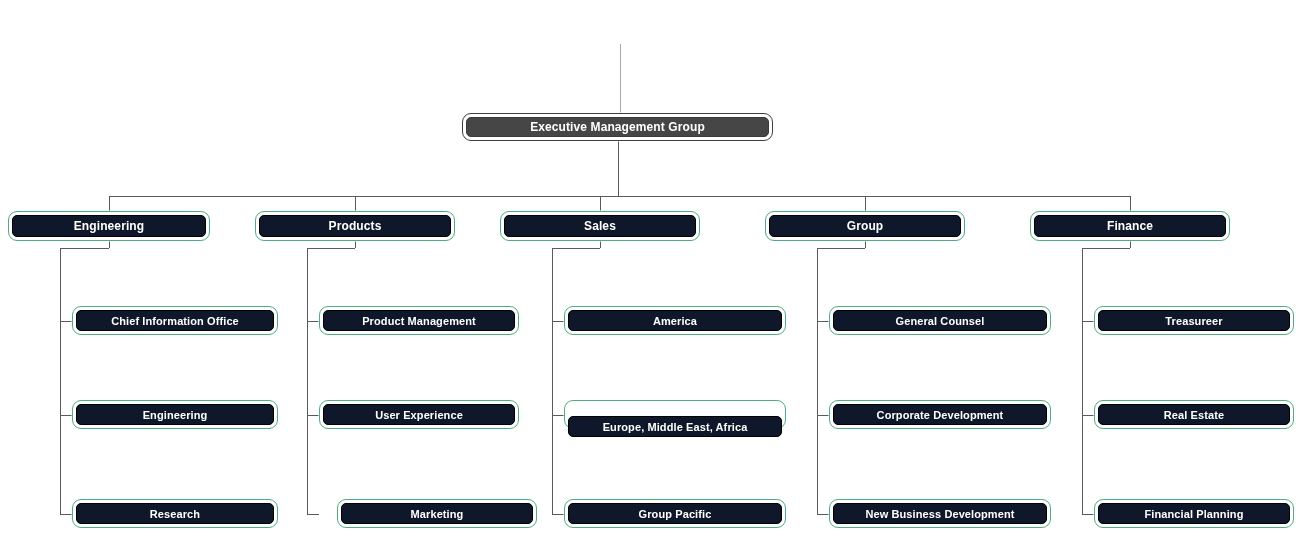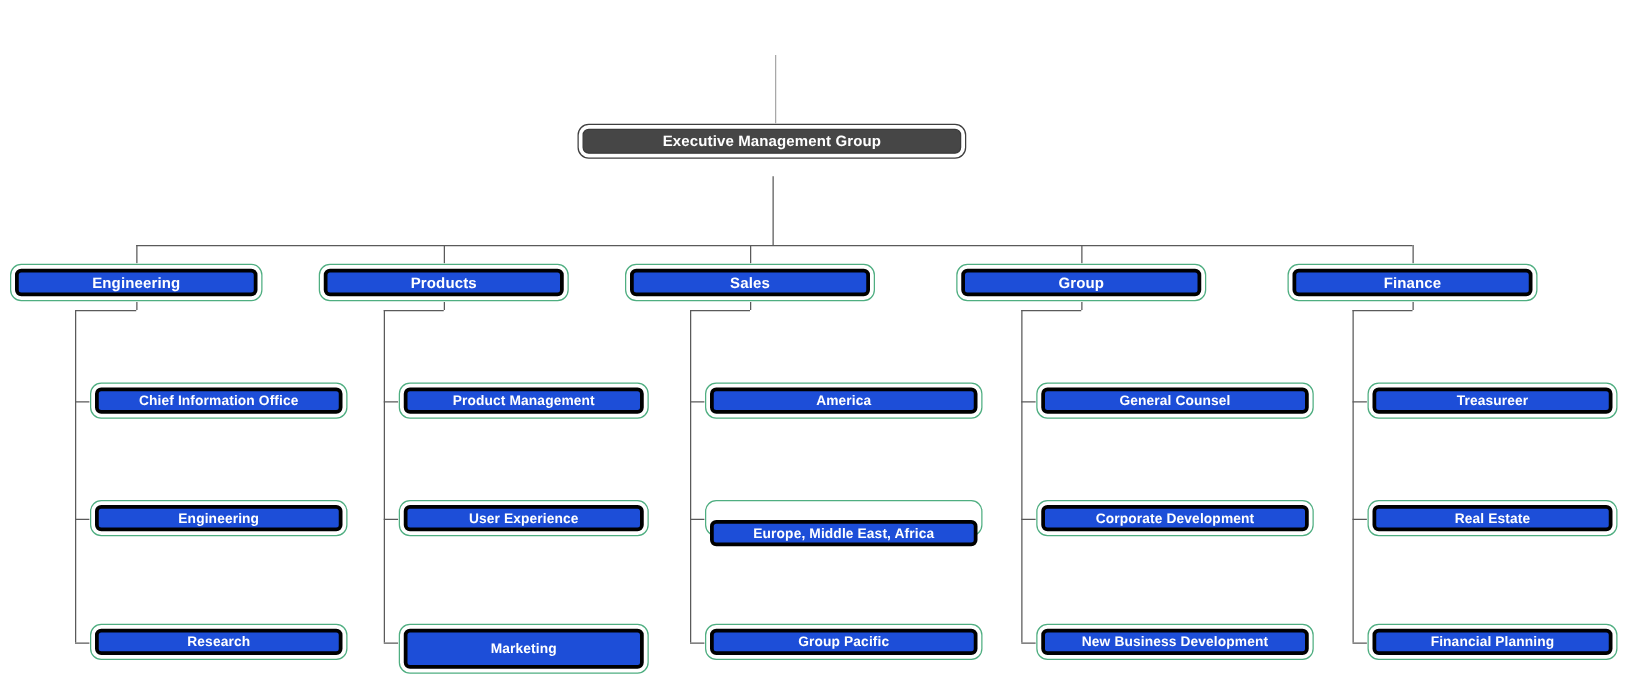--- a/index.html
+++ b/index.html
@@ -59,22 +59,22 @@
     font-weight: bold;
   }
 
   
   .node.green {
     background: #ffffff;
     border: 1.6px solid #4fae81;
     box-shadow: 0 0 0 0.5px #ffffff;
   }
   .node.green .node-inner {
-    background: #1d4ed8;
-    border: 3px solid #000000;
+    background: #0f172a;
+    border: 1px solid #000000;
     color: #ffffff;
     font-weight: bold;
   }
 
   
   .conn {
     position: absolute;
     z-index: 1;
   }
   .conn.v {
@@ -87,21 +87,21 @@
   }
   .conn.dark-line.v { background: #5a5a5a; }
   .conn.dark-line.h { background: #5a5a5a; }
   .conn.light-line.v { background: #a8a8a8; }
 </style>
 </head>
 <body>
 
 <div id="chart-canvas">
     <div class="conn v light-line" style="left: 620px; top: 44px; height: 69px;"></div>
-    <div class="node dark" style="left: 462px; top: 99px; width: 311px; height: 28px;">
+    <div class="node dark" style="left: 462px; top: 113px; width: 311px; height: 28px;">
       <div class="node-inner" style="font-size: 12px;">Executive Management Group</div>
     </div>
     <div class="conn v dark-line" style="left: 618px; top: 141px; height: 55px;"></div>
     <div class="conn h dark-line" style="left: 109px; top: 196px; width: 1021px;"></div>
     <div class="conn v dark-line" style="left: 109px; top: 196px; height: 15px;"></div>
     <div class="node green" style="left: 8px; top: 211px; width: 202px; height: 30px;">
       <div class="node-inner" style="font-size: 12px;">Engineering</div>
     </div>
     <div class="conn h dark-line" style="left: 60px; top: 248px; width: 49px;"></div>
     <div class="conn v dark-line" style="left: 109px; top: 241px; height: 7px;"></div>
@@ -127,21 +127,21 @@
     <div class="conn v dark-line" style="left: 307px; top: 248px; height: 266px;"></div>
     <div class="conn h dark-line" style="left: 307px; top: 321px; width: 12px;"></div>
     <div class="node green" style="left: 319px; top: 306px; width: 200px; height: 29px;">
       <div class="node-inner" style="font-size: 11px;">Product Management</div>
     </div>
     <div class="conn h dark-line" style="left: 307px; top: 415px; width: 12px;"></div>
     <div class="node green" style="left: 319px; top: 400px; width: 200px; height: 29px;">
       <div class="node-inner" style="font-size: 11px;">User Experience</div>
     </div>
     <div class="conn h dark-line" style="left: 307px; top: 514px; width: 12px;"></div>
-    <div class="node green" style="left: 319px; top: 499px; width: 200px; height: 40px;">
+    <div class="node green" style="left: 337px; top: 499px; width: 200px; height: 29px;">
       <div class="node-inner" style="font-size: 11px;">Marketing</div>
     </div>
     <div class="conn v dark-line" style="left: 600px; top: 196px; height: 15px;"></div>
     <div class="node green" style="left: 500px; top: 211px; width: 200px; height: 30px;">
       <div class="node-inner" style="font-size: 12px;">Sales</div>
     </div>
     <div class="conn h dark-line" style="left: 552px; top: 248px; width: 48px;"></div>
     <div class="conn v dark-line" style="left: 600px; top: 241px; height: 7px;"></div>
     <div class="conn v dark-line" style="left: 552px; top: 248px; height: 266px;"></div>
     <div class="conn h dark-line" style="left: 552px; top: 321px; width: 12px;"></div>

